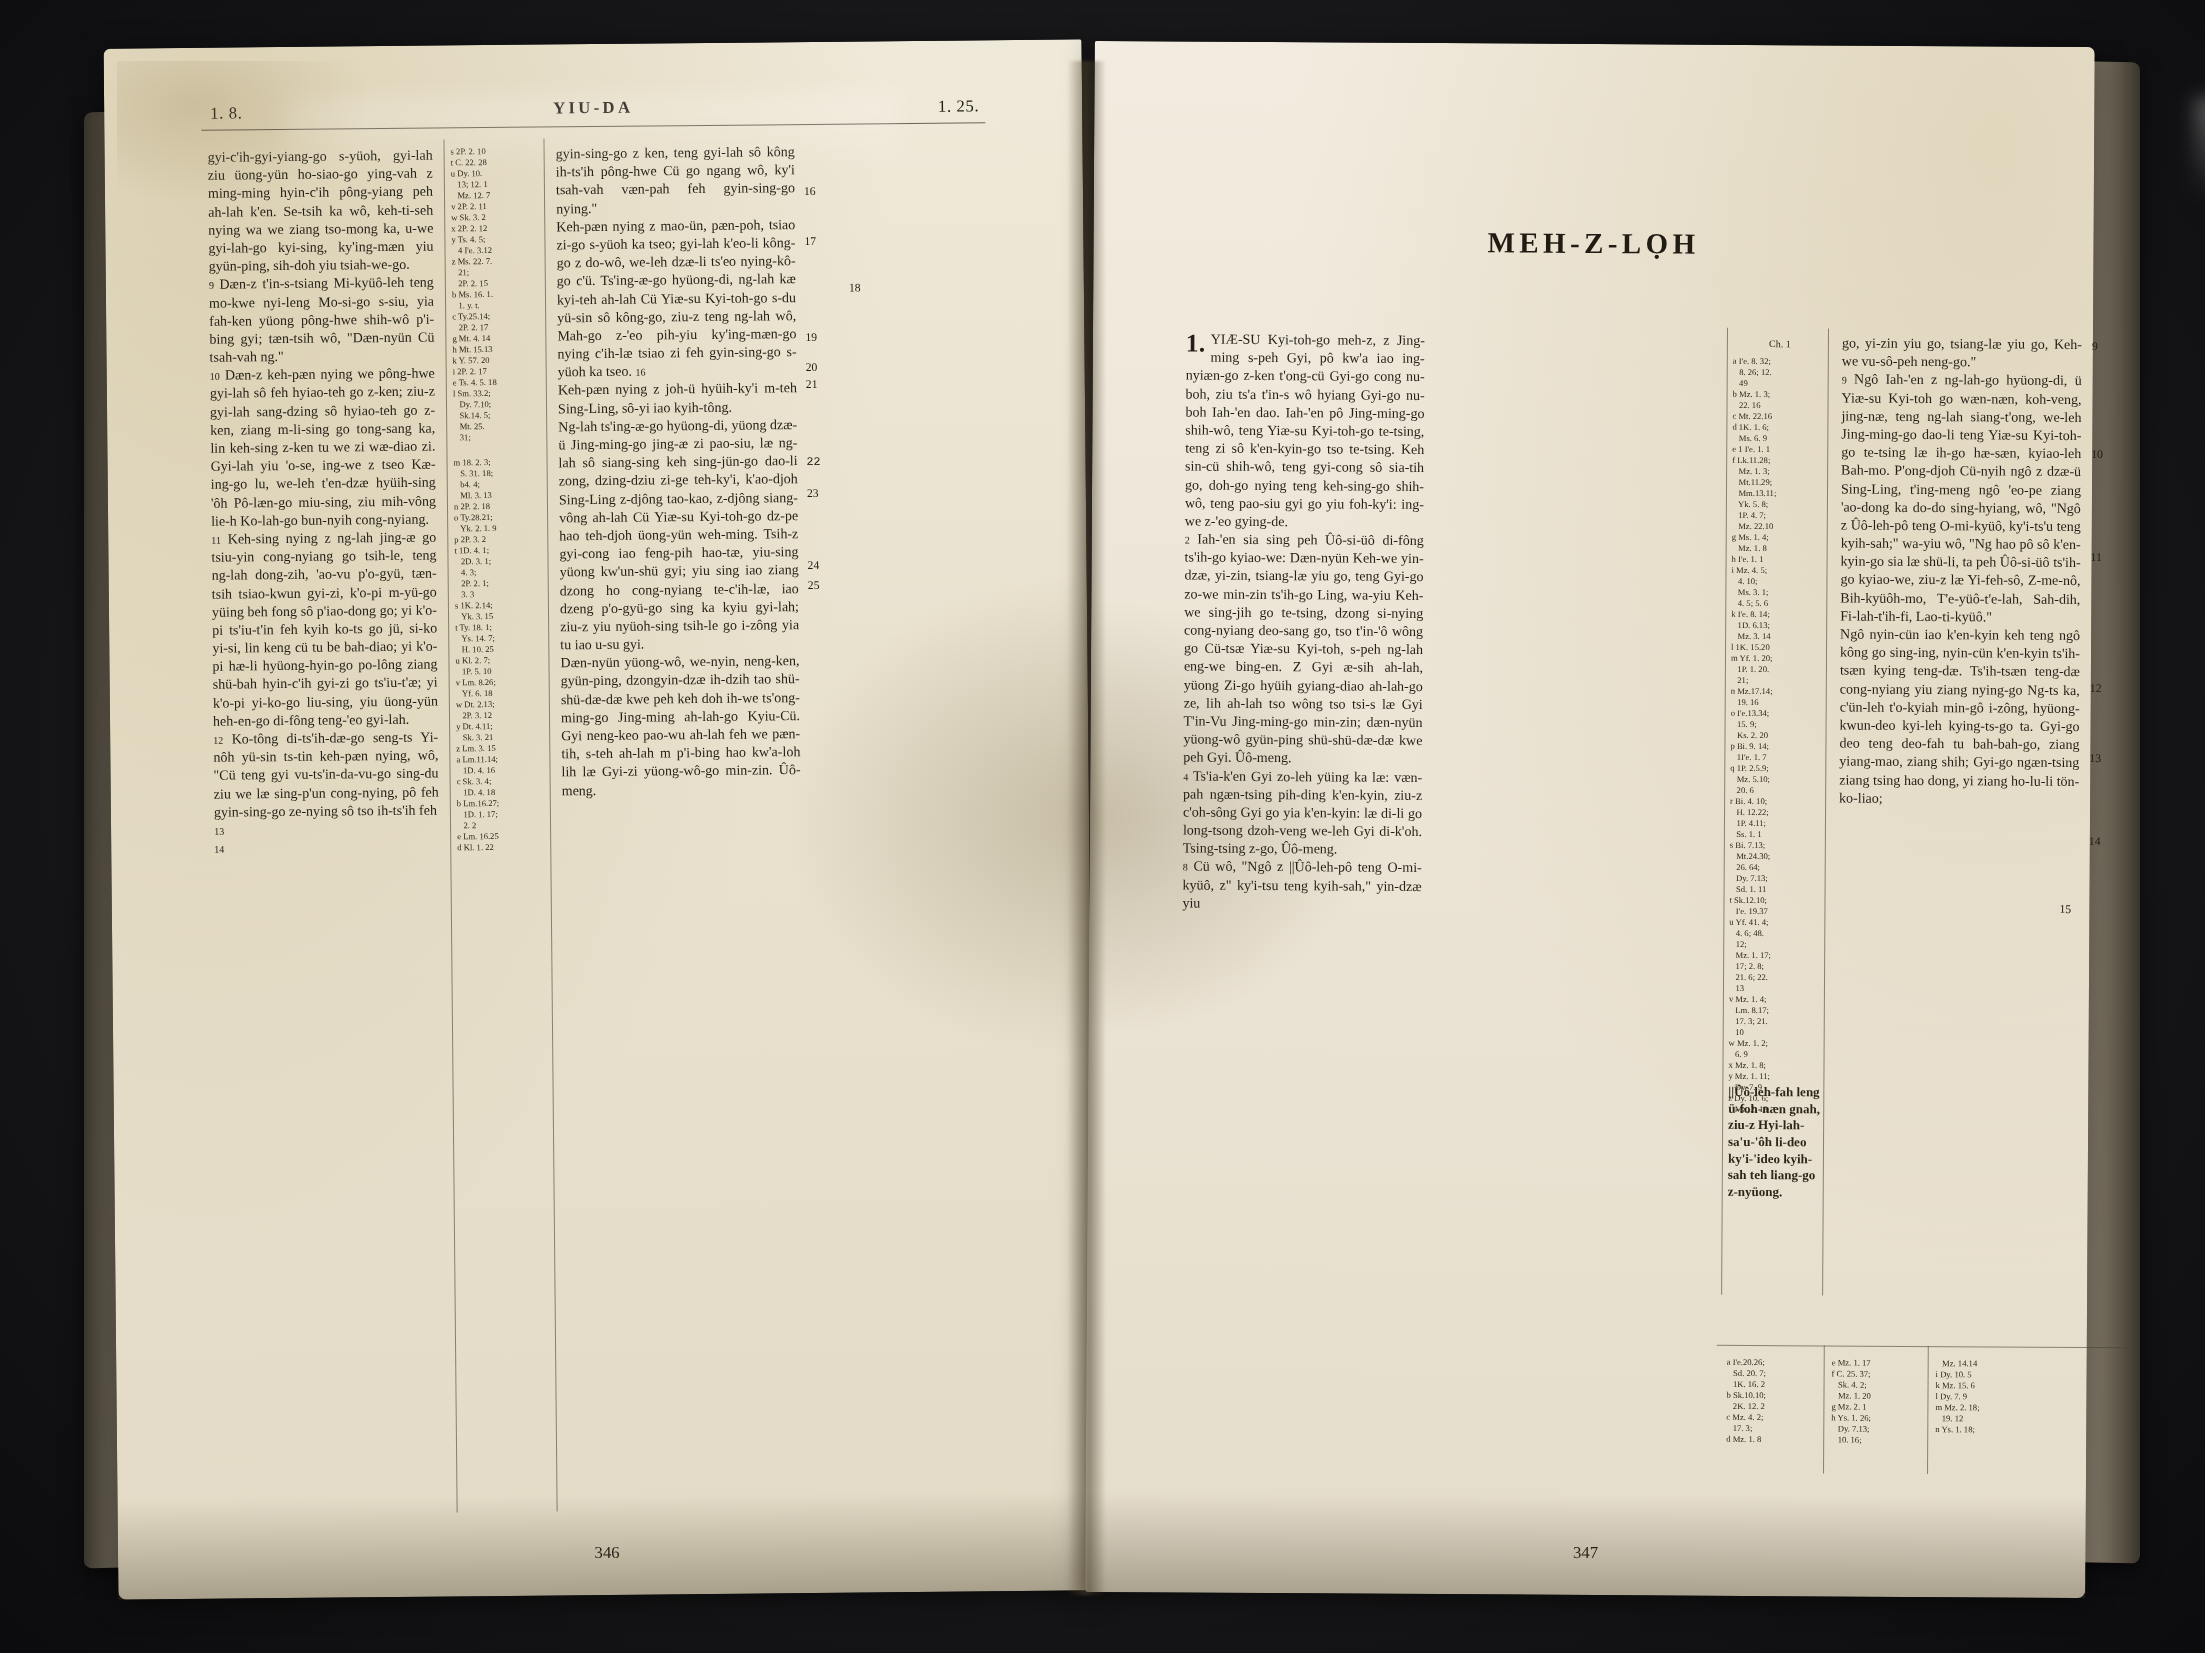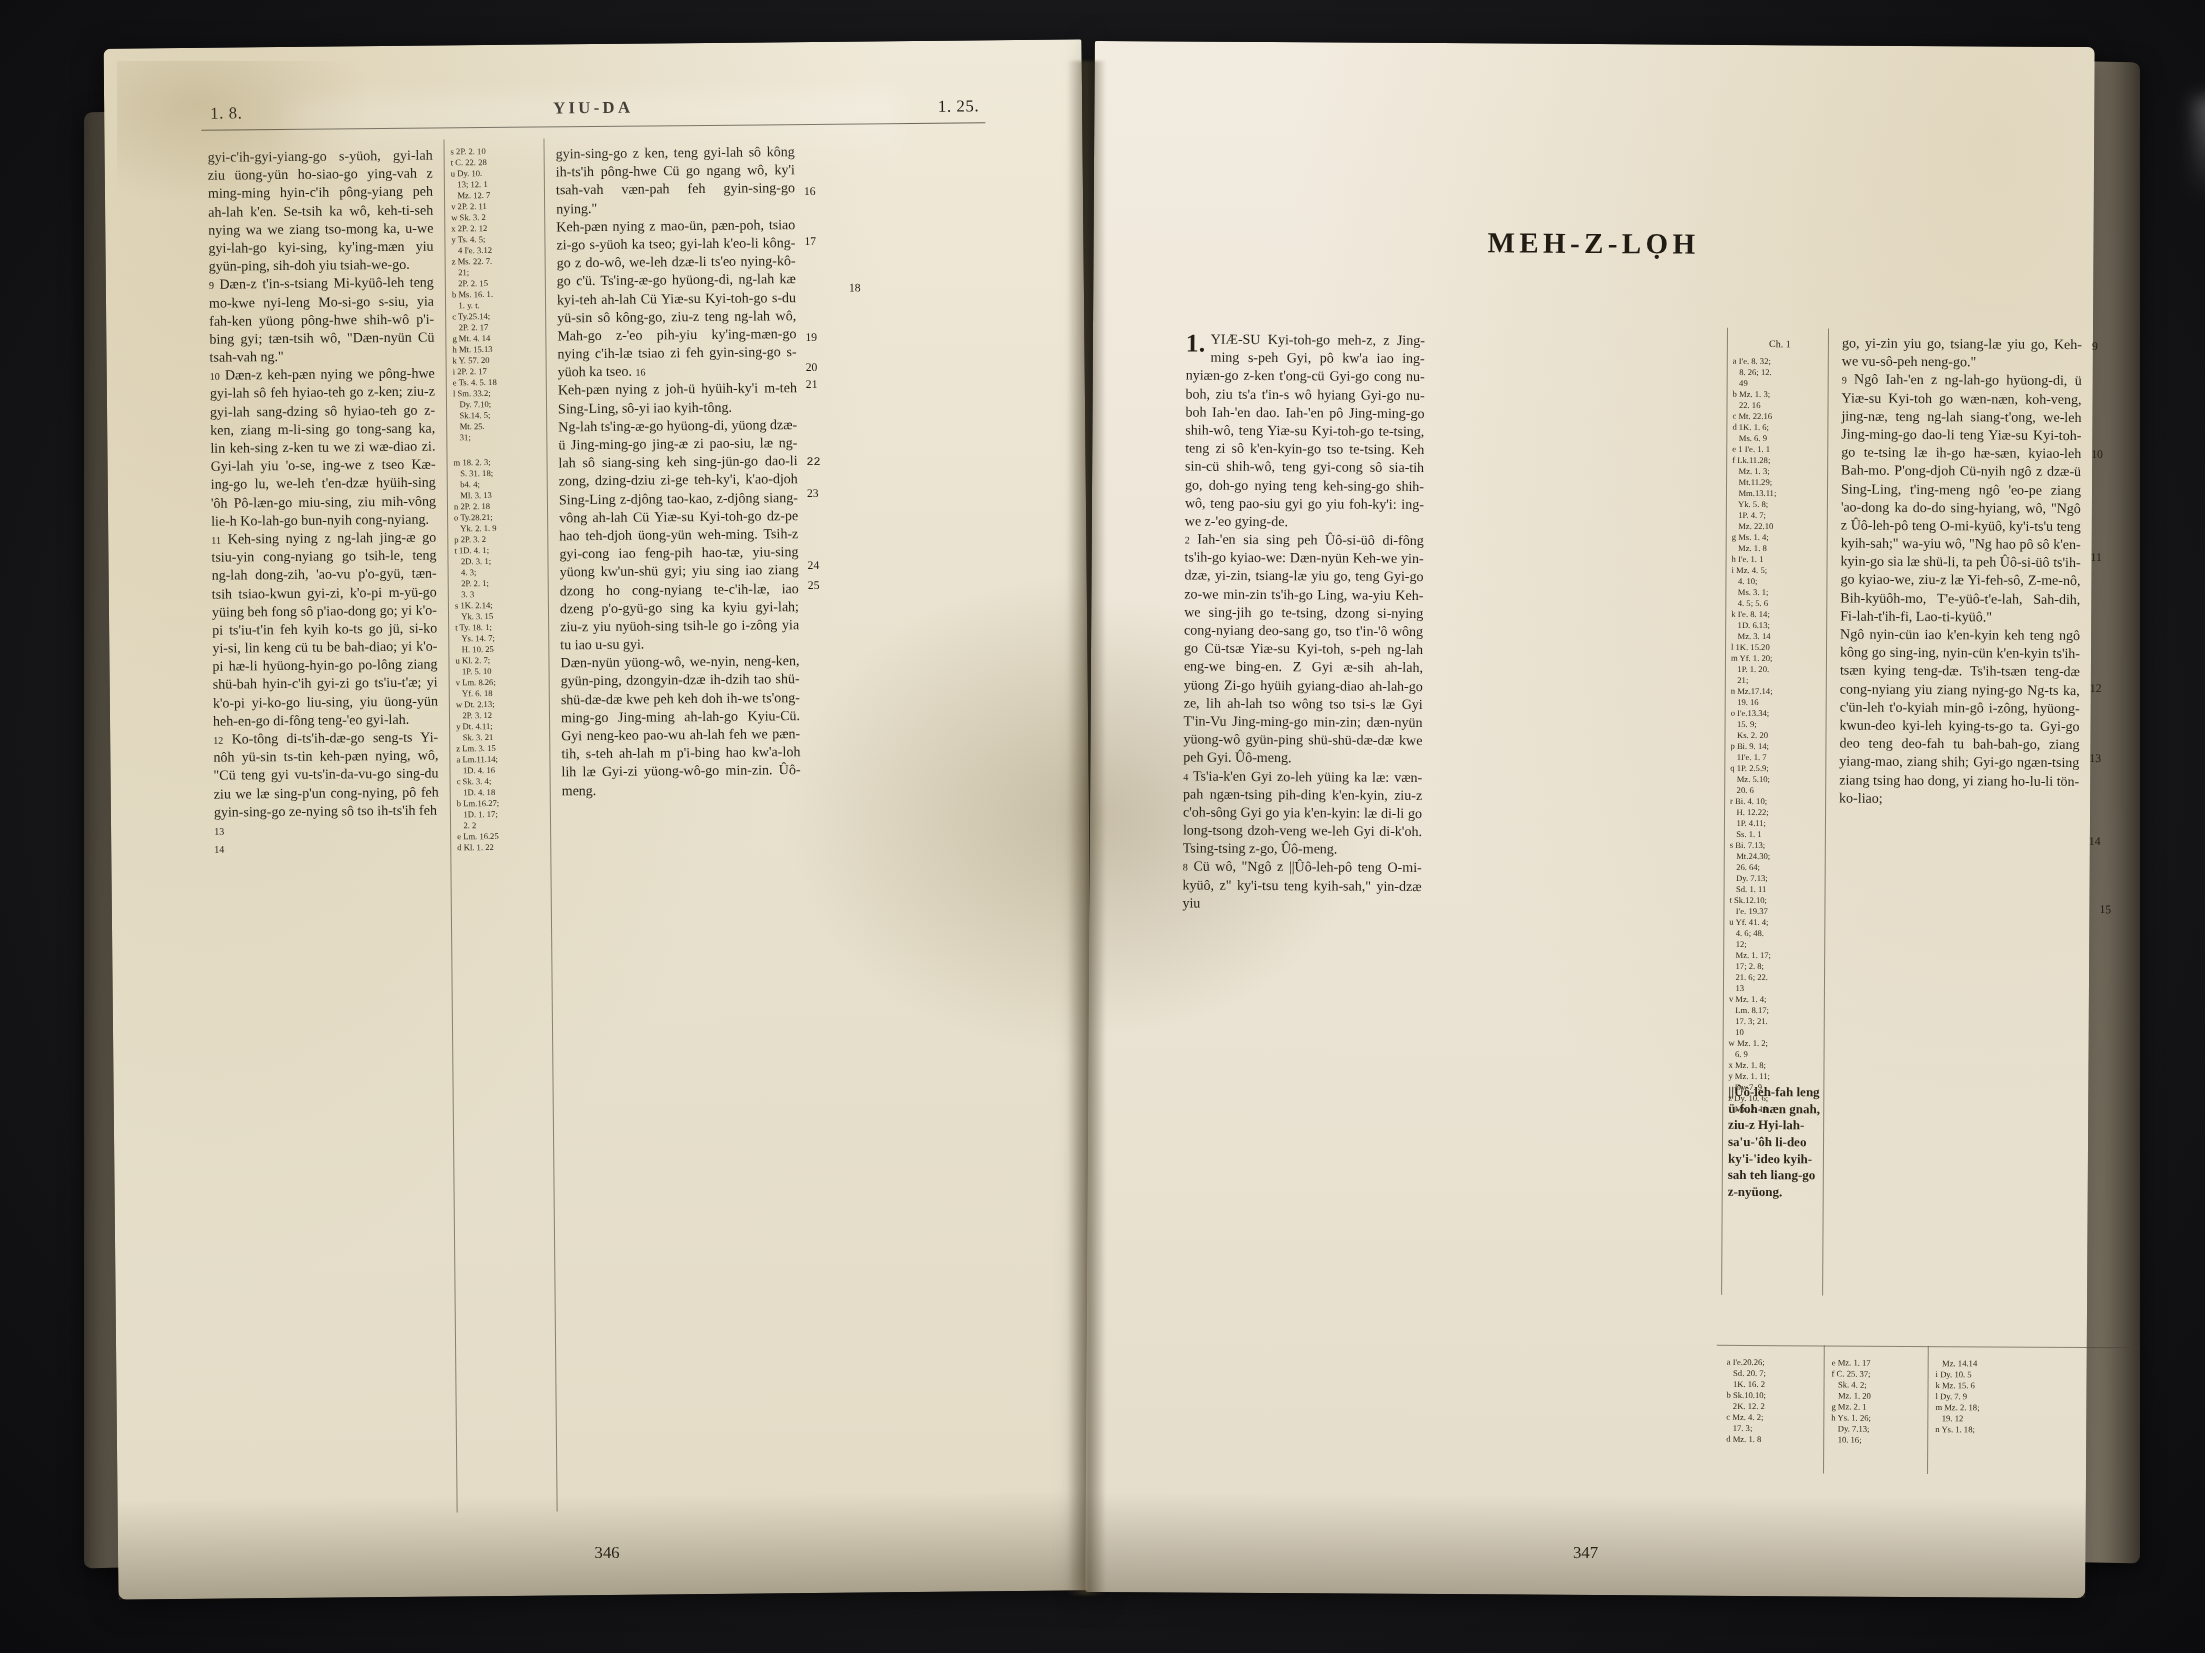--- a/index.html
+++ b/index.html
@@ -451,21 +451,21 @@
           <p><span class="vnum">9</span> <span>Ngô Iah-'en z ng-lah-go hyüong-di, ü Yiæ-su Kyi-toh go wæn-næn, koh-veng, jing-næ, teng ng-lah siang-t'ong, we-leh Jing-ming-go dao-li teng Yiæ-su Kyi-toh-go te-tsing læ ih-go hæ-sæn, kyiao-leh Bah-mo.  P'ong-djoh Cü-nyih ngô z dzæ-ü Sing-Ling, t'ing-meng ngô 'eo-pe ziang 'ao-dong ka do-do sing-hyiang, wô, "Ngô z Ûô-leh-pô teng O-mi-kyüô, ky'i-ts'u teng kyih-sah;" wa-yiu wô, "Ng hao pô sô k'en-kyin-go sia læ shü-li, ta peh Ûô-si-üô ts'ih-go kyiao-we, ziu-z læ Yi-feh-sô, Z-me-nô, Bih-kyüôh-mo, T'e-yüô-t'e-lah, Sah-dih, Fi-lah-t'ih-fi, Lao-ti-kyüô."</span></p>
           <p><span>Ngô nyin-cün iao k'en-kyin keh teng ngô kông go sing-ing, nyin-cün k'en-kyin ts'ih-tsæn kying teng-dæ.  Ts'ih-tsæn teng-dæ cong-nyiang yiu ziang nying-go Ng-ts ka, c'ün-leh t'o-kyiah min-gô i-zông, hyüong-kwun-deo kyi-leh kying-ts-go ta.  Gyi-go deo teng deo-fah tu bah-bah-go, ziang yiang-mao, ziang shih; Gyi-go ngæn-tsing ziang tsing hao dong, yi ziang ho-lu-li tön-ko-liao;</span></p>
         </div>
 
         <div class="marg" style="left:999px; top:293px;">9</div>
         <div class="marg" style="left:999px; top:401px;">10</div>
         <div class="marg" style="left:999px; top:504px;">11</div>
         <div class="marg" style="left:999px; top:635px;">12</div>
         <div class="marg" style="left:999px; top:705px;">13</div>
         <div class="marg" style="left:999px; top:788px;">14</div>
-        <div class="marg" style="left:970px; top:856px;margin-left:40px;">15</div>
+        <div class="marg" style="left:970px; top:856px;">15</div>
 
         <div class="folio">347</div>
       </div>
       <div class="glare"></div>
       <div class="shadow-bottom"></div>
     </div>
 
     <div class="gutter"></div>
     <div class="stain-tl"></div>
   </div>

